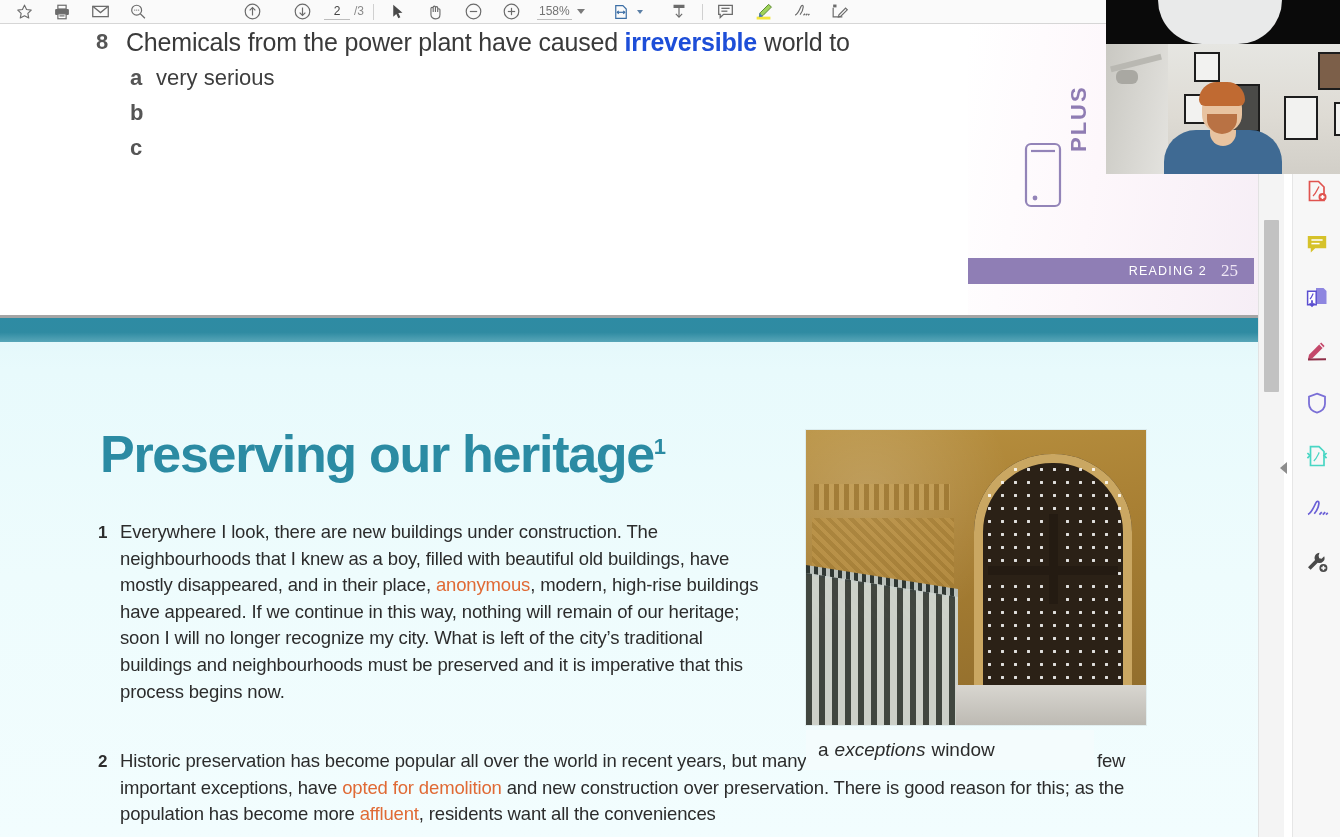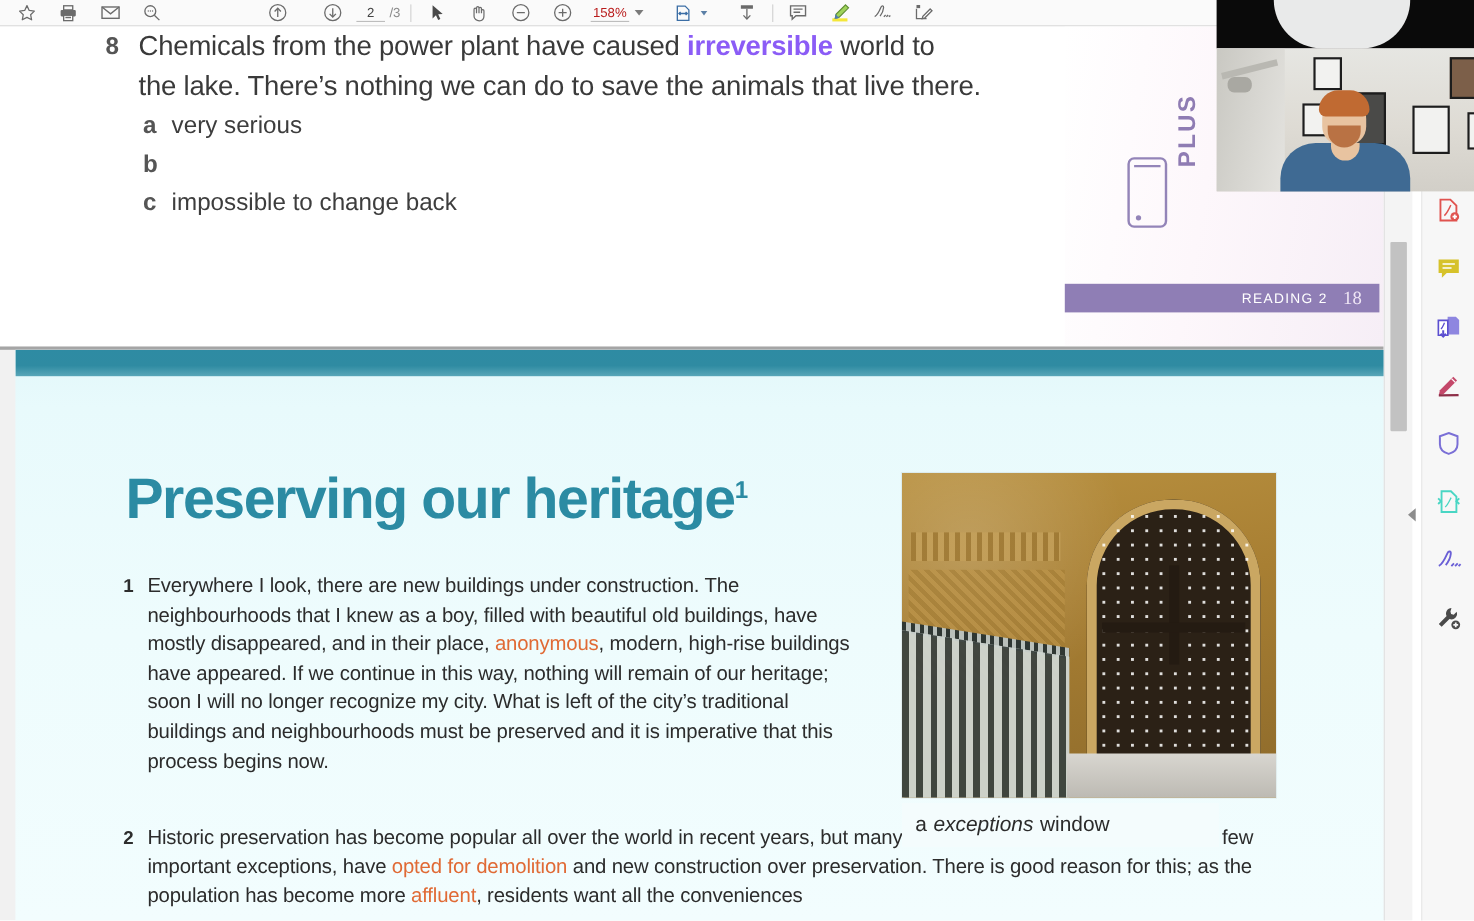--- a/index.html
+++ b/index.html
@@ -33,21 +33,21 @@
     font-size: 12px; color: #4a4a4a; margin-left: 8px;
   }
   .pagenum {
     display: inline-block; min-width: 26px; text-align: center;
     border-bottom: 1px solid #bdbdbd; padding-bottom: 1px;
     color: #444;
   }
   .pagetotal { color: #8a8a8a; font-size: 12px; }
   .zoombox {
     display: flex; align-items: center; gap: 5px;
-    font-size: 12px; color: #b91c1c; margin-left: 12px;
+    font-size: 12px; color: #737373; margin-left: 12px;
   }
   .zoomval { border-bottom: 1px solid #bdbdbd; padding: 0 2px 1px 2px; min-width: 34px; text-align: center;}
   .caret { width: 0; height: 0; border-left: 4px solid transparent; border-right: 4px solid transparent; border-top: 5px solid #7a7a7a; }
   .caret-sm { width: 0; height: 0; border-left: 3.5px solid transparent; border-right: 3.5px solid transparent; border-top: 4.5px solid #5b7fa6; margin-left:2px;}
 
   
   .viewport {
     position: absolute; left: 0; top: 24px; width: 1258px; height: 813px;
     background: #f1f1f1; overflow: hidden;
   }
@@ -61,21 +61,21 @@
 
   .q-block { position: absolute; left: 96px; top: 0px; width: 860px; }
   .q-line {
     display: flex; align-items: flex-start;
     font-family: "Liberation Sans", sans-serif;
     font-size: 25px; color: #3a3a3a; line-height: 36px;
     letter-spacing: -0.2px;
   }
   .q-num { width: 30px; font-weight: 700; color: #555; flex: none; font-size: 22px; }
   .q-text { flex: 1; }
-  .kw-red { color: #8b5cf6; font-weight: 700; }
+  .kw-red { color: #1d4ed8; font-weight: 700; }
   .opt-line {
     display: flex; align-items: flex-start;
     font-size: 22px; color: #3d3d3d; line-height: 35px; padding-left: 34px;
   }
   .opt-let { width: 26px; font-weight: 700; color: #555; flex: none; }
 
   
   .plus-zone { position: absolute; right: 0px; top: 0px; width: 290px; height: 291px; background: linear-gradient(100deg,#ffffff 0%, #fdf7fb 45%, #f6eef6 100%); }
   .phone-ico { position: absolute; left: 55px; top: 118px; }
   .plus-word {
@@ -89,21 +89,21 @@
     gap: 14px; padding-right: 16px;
   }
   .reading-lbl { color: #fff; font-size: 12.5px; letter-spacing: 1.2px; }
   .reading-pg { color: #efe6f5; font-size: 17px; font-family: "Liberation Serif", serif; }
 
   
   .page-sep { position: absolute; left:0; top: 291px; width: 1258px; height: 3px; background:#a5a5a5; }
 
   
   .page2 {
-    position: absolute; left: 14px; top: 294px; width: 1258px; height: 519px;
+    position: absolute; left: 0; top: 294px; width: 1258px; height: 519px;
     background: linear-gradient(180deg,#e2f7fa 0%, #e8fafc 10%, #eefcfd 50%, #f2fdfe 100%);
     overflow: hidden;
   }
   .teal-band { position: absolute; left: 0; top: 0; width: 1258px; height: 24px; background: linear-gradient(180deg,#2e8ba3 0%,#2f8ba2 60%,#58a6b8 100%); }
 
   .headline {
     position: absolute; left: 100px; top: 106px;
     font-size: 52px; font-weight: 700; color: #2b8ba3;
     letter-spacing: -1.3px; font-family: "Liberation Sans", sans-serif;
   }
@@ -413,51 +413,46 @@
     <div class="page1">
       <div class="p1-inner">
 
         <div class="q-block">
           <div class="q-line">
             <span class="q-num">8</span>
             <span class="q-text">
               <span>Chemicals from the power plant have caused </span><span class="kw-red">irreversible</span><span> world to</span>
             </span>
           </div>
-          <div class="q-line">
-            <span class="q-num"></span>
-            <span class="q-text">the lake. There’s nothing we can do to save the animals that live there.</span>
-          </div>
 
           <div class="opt-line">
             <span class="opt-let">a</span>
             <span>very serious</span>
           </div>
           <div class="opt-line">
             <span class="opt-let">b</span>
           </div>
           <div class="opt-line">
             <span class="opt-let">c</span>
-            <span>impossible to change back</span>
           </div>
         </div>
 
         <div class="plus-zone">
           <div class="phone-ico">
             <svg width="40" height="66" viewBox="0 0 40 66" fill="none" stroke="#9384b8" stroke-width="2.2">
               <rect x="3" y="2" width="34" height="62" rx="5"></rect>
               <line x1="8" y1="9" x2="32" y2="9"></line>
               <circle cx="12" cy="56" r="2.4" fill="#9384b8" stroke="none"></circle>
             </svg>
           </div>
           <div class="plus-word">PLUS</div>
 
           <div class="reading-bar">
             <span class="reading-lbl">READING 2</span>
-            <span class="reading-pg">18</span>
+            <span class="reading-pg">25</span>
           </div>
         </div>
 
       </div>
     </div>
 
     <div class="page-sep"></div>
 
     <div class="page2">
       <div class="teal-band"></div>

